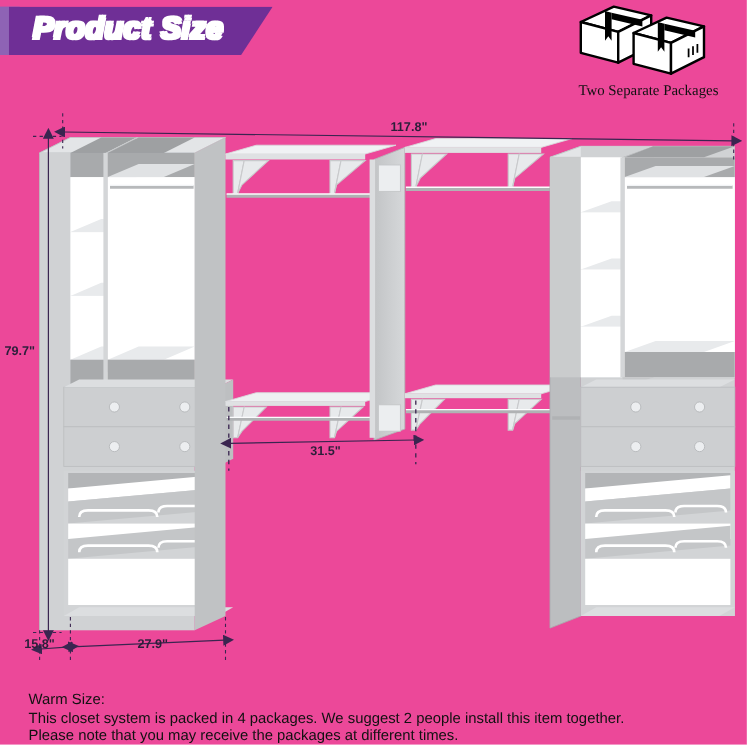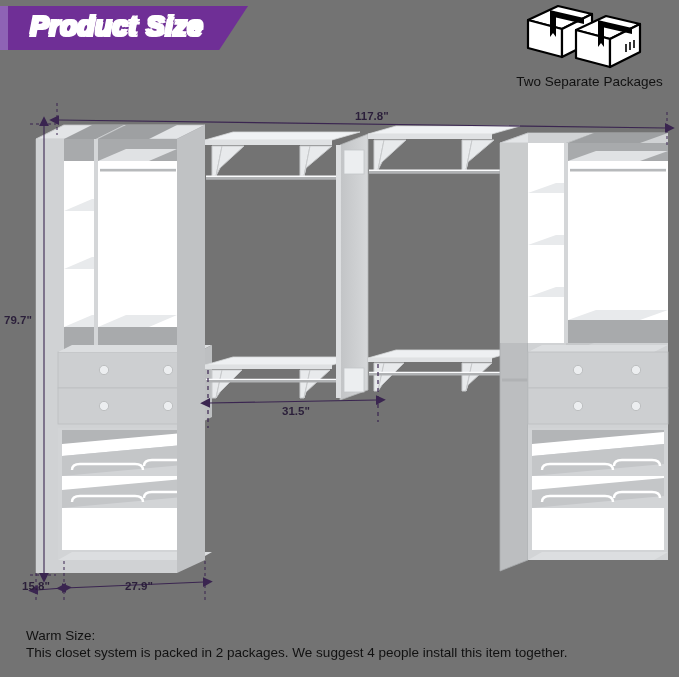--- a/index.html
+++ b/index.html
@@ -8,21 +8,21 @@
     padding: 0;
     background: #ffffff;
   }
   body {
     font-family: "Liberation Sans", sans-serif;
   }
   #page {
     position: relative;
     width: 679px;
     height: 677px;
-    background: #737373;
+    background: #ec4899;
     overflow: hidden;
   }
 
   
   .banner-wrap {
     position: absolute;
     left: 0px;
     top: 6px;
     height: 44px;
   }
@@ -66,20 +66,21 @@
     top: 2px;
     width: 179px;
     text-align: center;
   }
   .pkg-icon { display:block; margin: 0 auto; }
   .pkg-caption {
     font-size: 13.5px;
     color: #111111;
     margin-top: 2px;
     white-space: nowrap;
+    font-family: Liberation Serif, serif;
   }
 
   
   #drawing {
     position: absolute;
     left: 0;
     top: 0;
     width: 679px;
     height: 677px;
   }
@@ -370,16 +371,17 @@
   </svg>
 
   <div class="dim-label" id="dim-top-label">117.8"</div>
   <div class="dim-label" id="dim-left-label">79.7"</div>
   <div class="dim-label" id="dim-mid-label">31.5"</div>
   <div class="dim-label" id="dim-depth-label">15.8"</div>
   <div class="dim-label" id="dim-width-label">27.9"</div>
 
   <div class="tips">
     <div>Warm Size:</div>
-    <div>This closet system is packed in 2 packages. We suggest 4 people install this item together.</div>
+    <div>This closet system is packed in 4 packages. We suggest 2 people install this item together.</div>
+    <div>Please note that you may receive the packages at different times.</div>
   </div>
 
 </div>
 
 </body></html>

